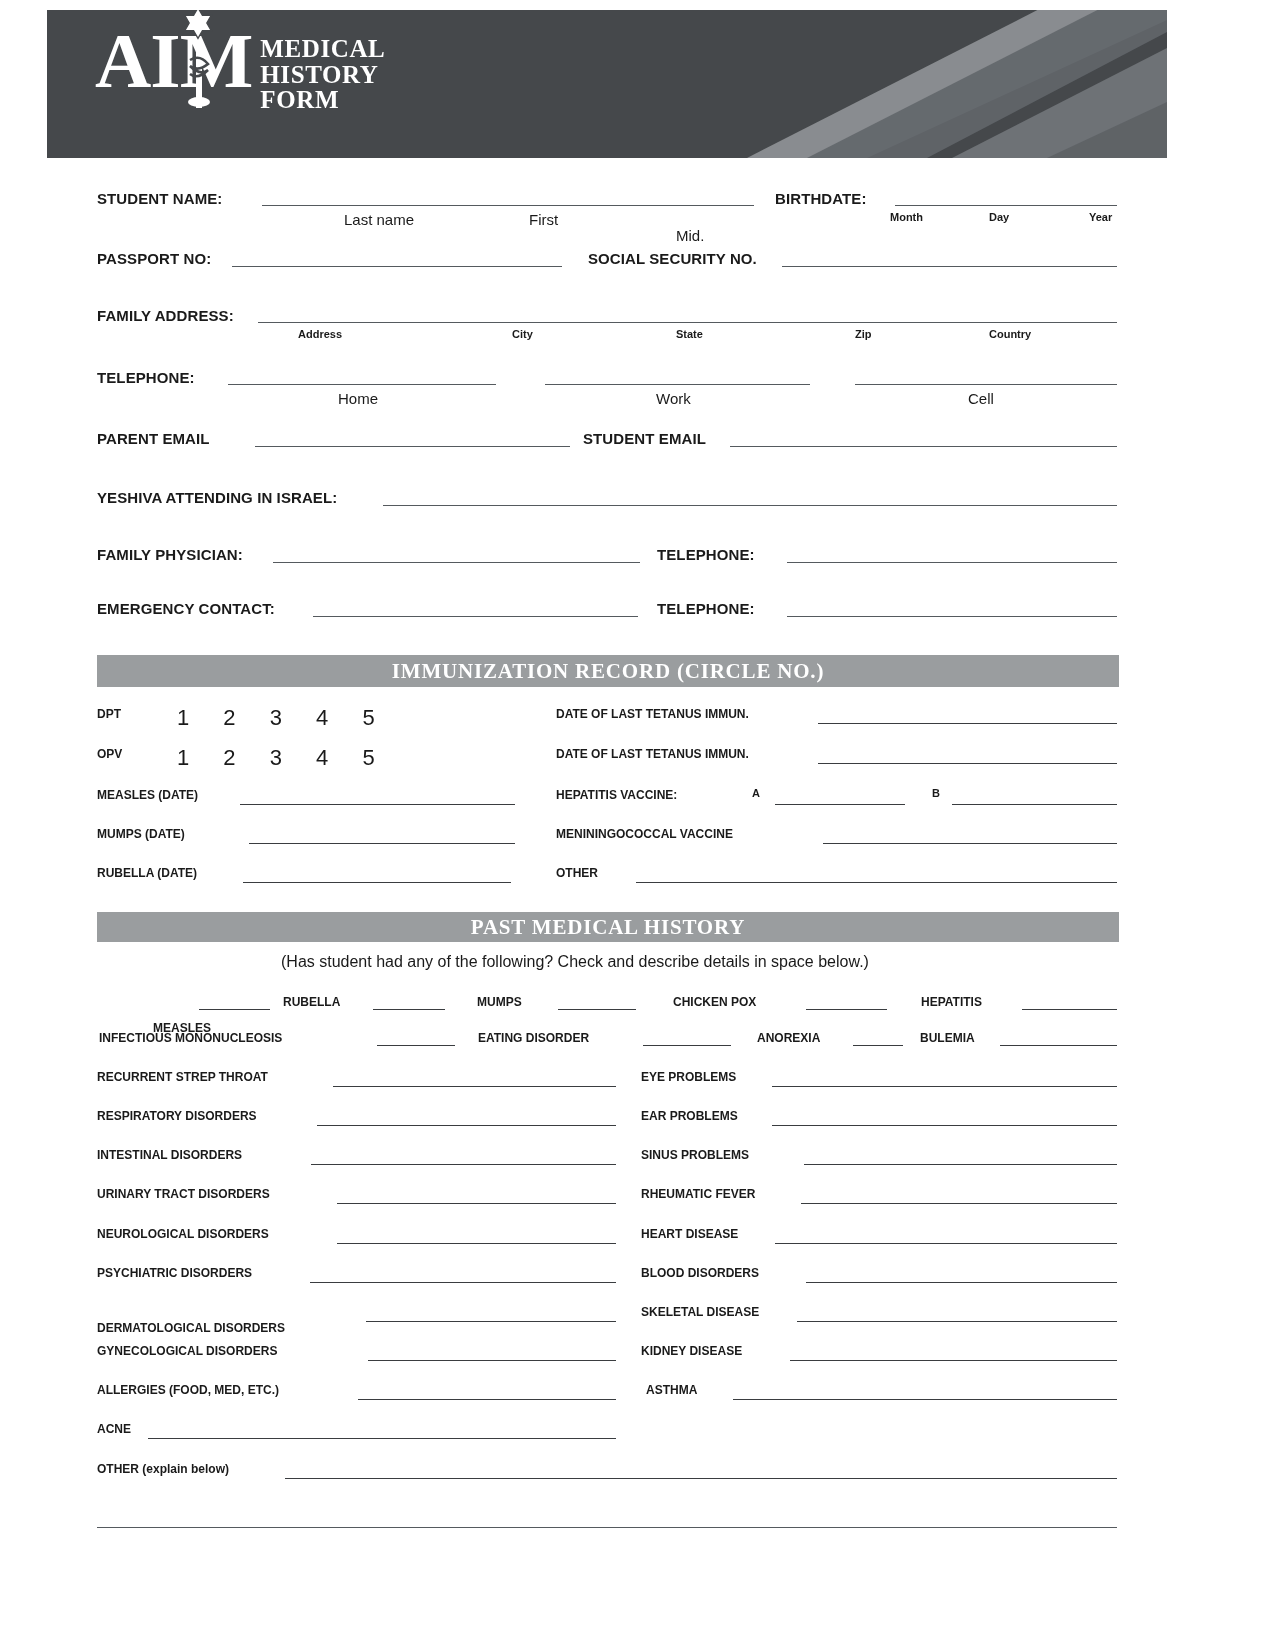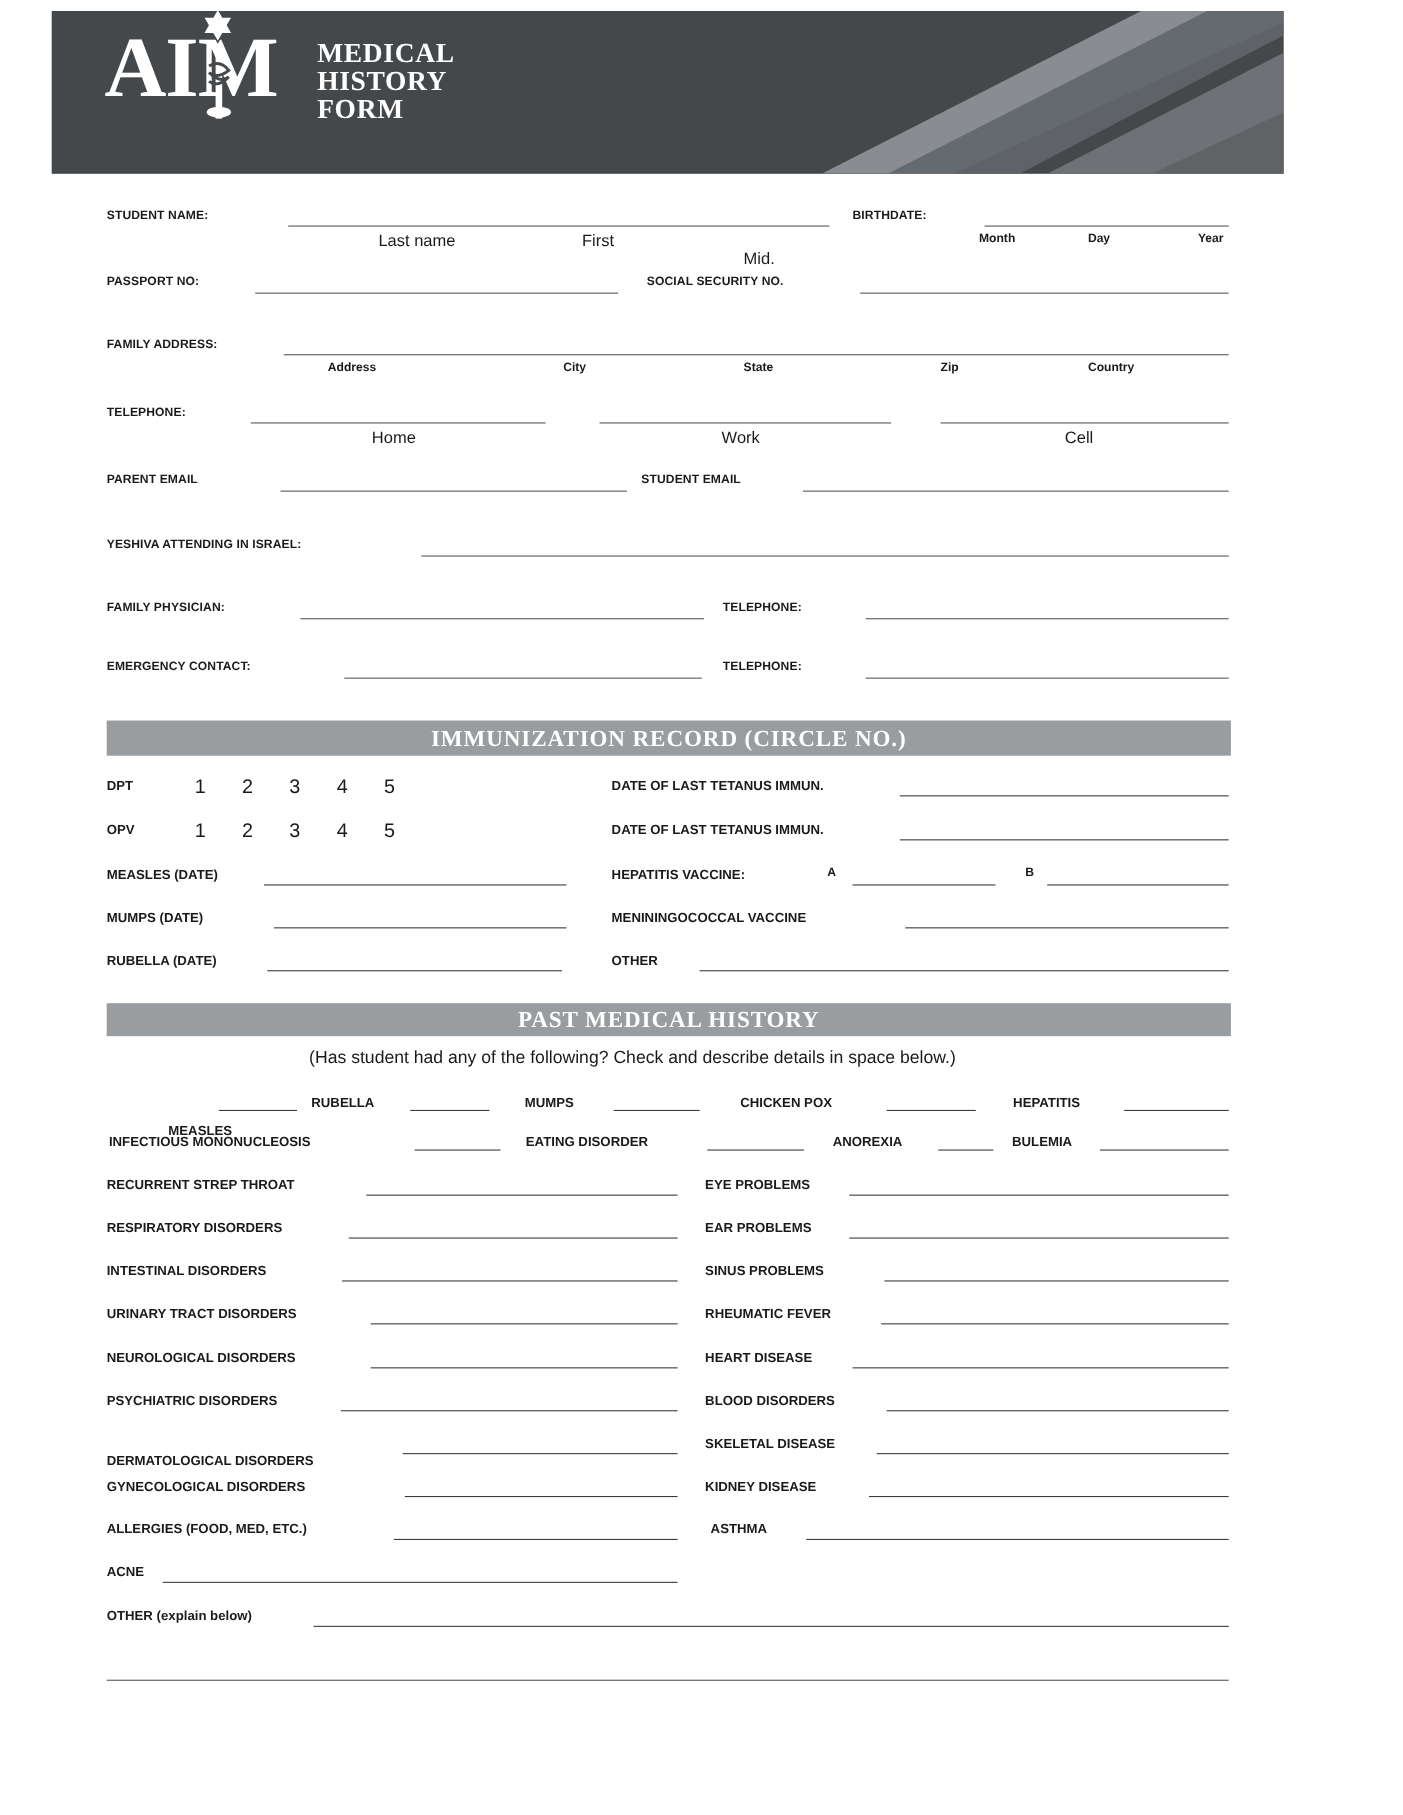--- a/index.html
+++ b/index.html
@@ -48,21 +48,21 @@
     letter-spacing: -1px;
   }
   .logo-star {
     position: absolute;
     left: 86px;
     top: -14px;
     width: 34px;
     height: 34px;
   }
   .logo-title {
-    margin-left: 36px;
+    margin-left: 8px;
     margin-top: 16px;
     font-family: "Liberation Serif", serif;
     font-weight: bold;
     font-size: 25px;
     line-height: 25.5px;
     color: #ffffff;
     letter-spacing: 0.6px;
   }
   .header-address {
     position: absolute;
@@ -86,21 +86,21 @@
   }
   .row {
     position: absolute;
     display: flex;
     align-items: baseline;
     white-space: nowrap;
   }
   .lbl {
     font-family: "Liberation Sans", sans-serif;
     font-weight: bold;
-    font-size: 11px;
+    font-size: 15px;
     color: #1a1a1a;
     letter-spacing: 0.1px;
   }
   .lbl-sm {
     font-family: "Liberation Sans", sans-serif;
     font-weight: bold;
     font-size: 12px;
     color: #1a1a1a;
   }
   .sub {
@@ -147,21 +147,21 @@
   .note {
     position: absolute;
     font-family: "Liberation Sans", sans-serif;
     font-size: 16px;
     color: #1a1a1a;
   }
 
   .num-row {
     position: absolute;
     font-family: "Liberation Sans", sans-serif;
-    font-size: 18px;
+    font-size: 22px;
     color: #1a1a1a;
     letter-spacing: 14px;
   }
 </style>
 </head>
 <body>
 
 <div class="sheet">
 
   <div class="header">

